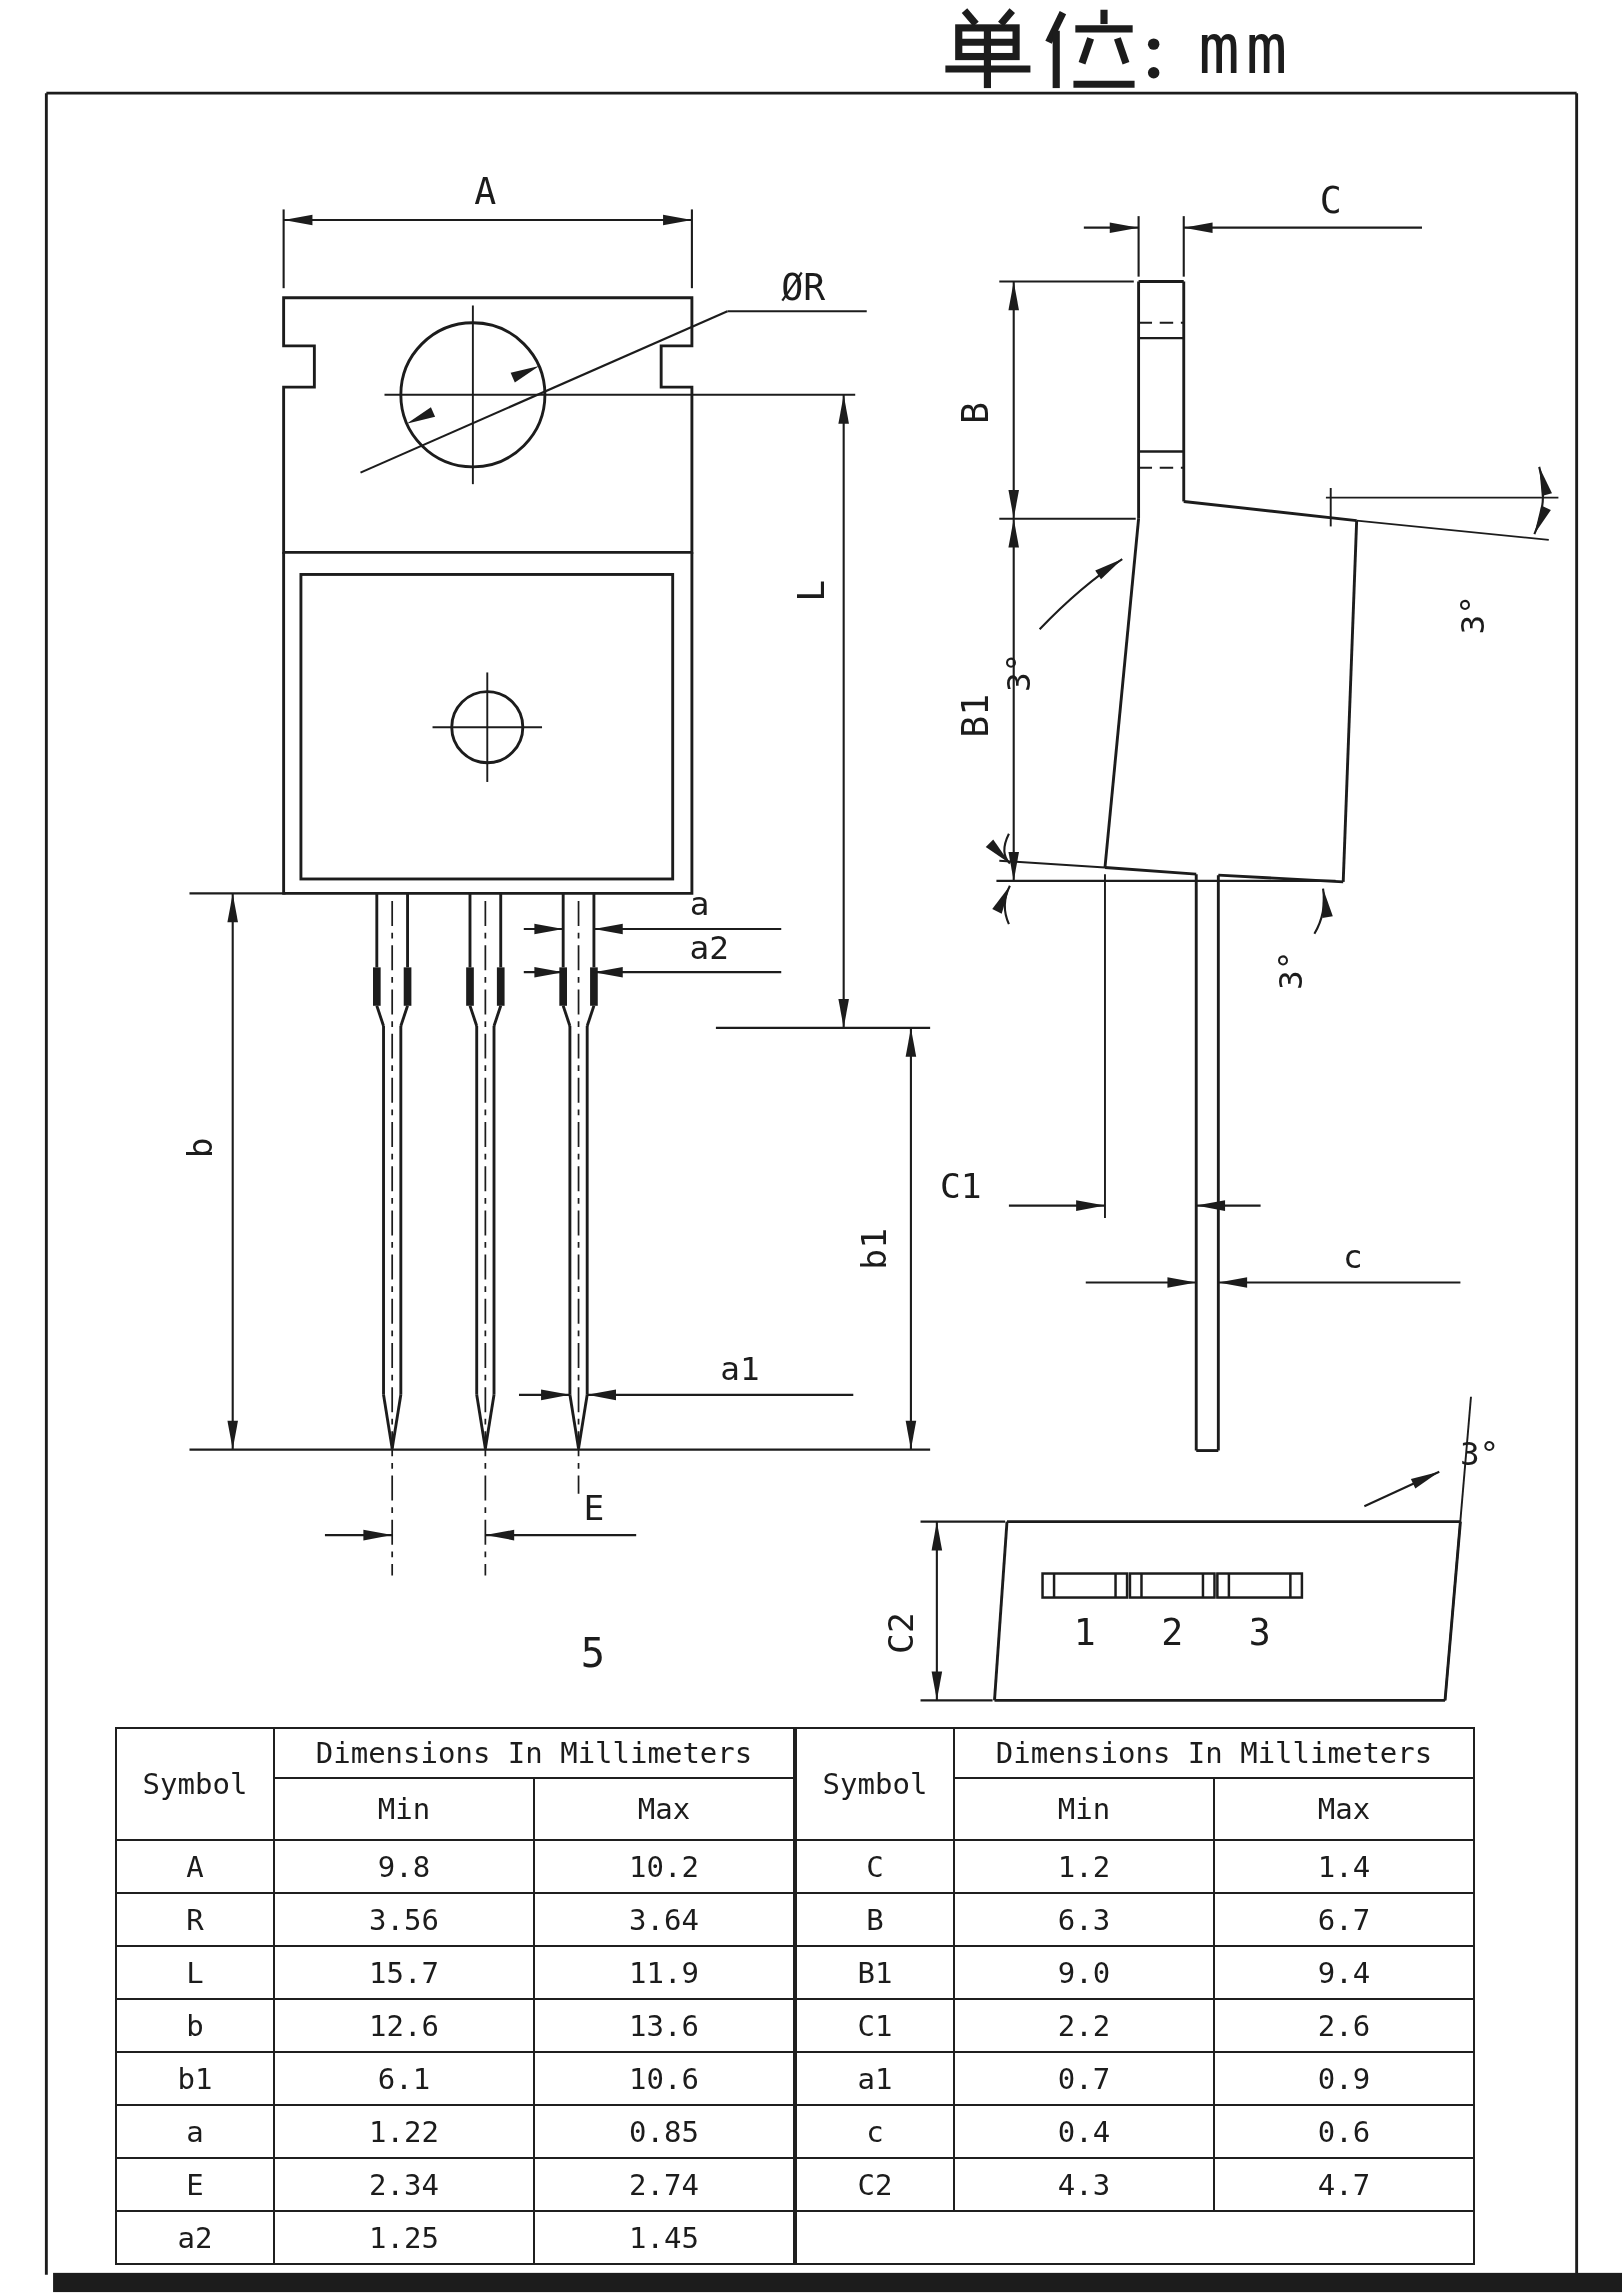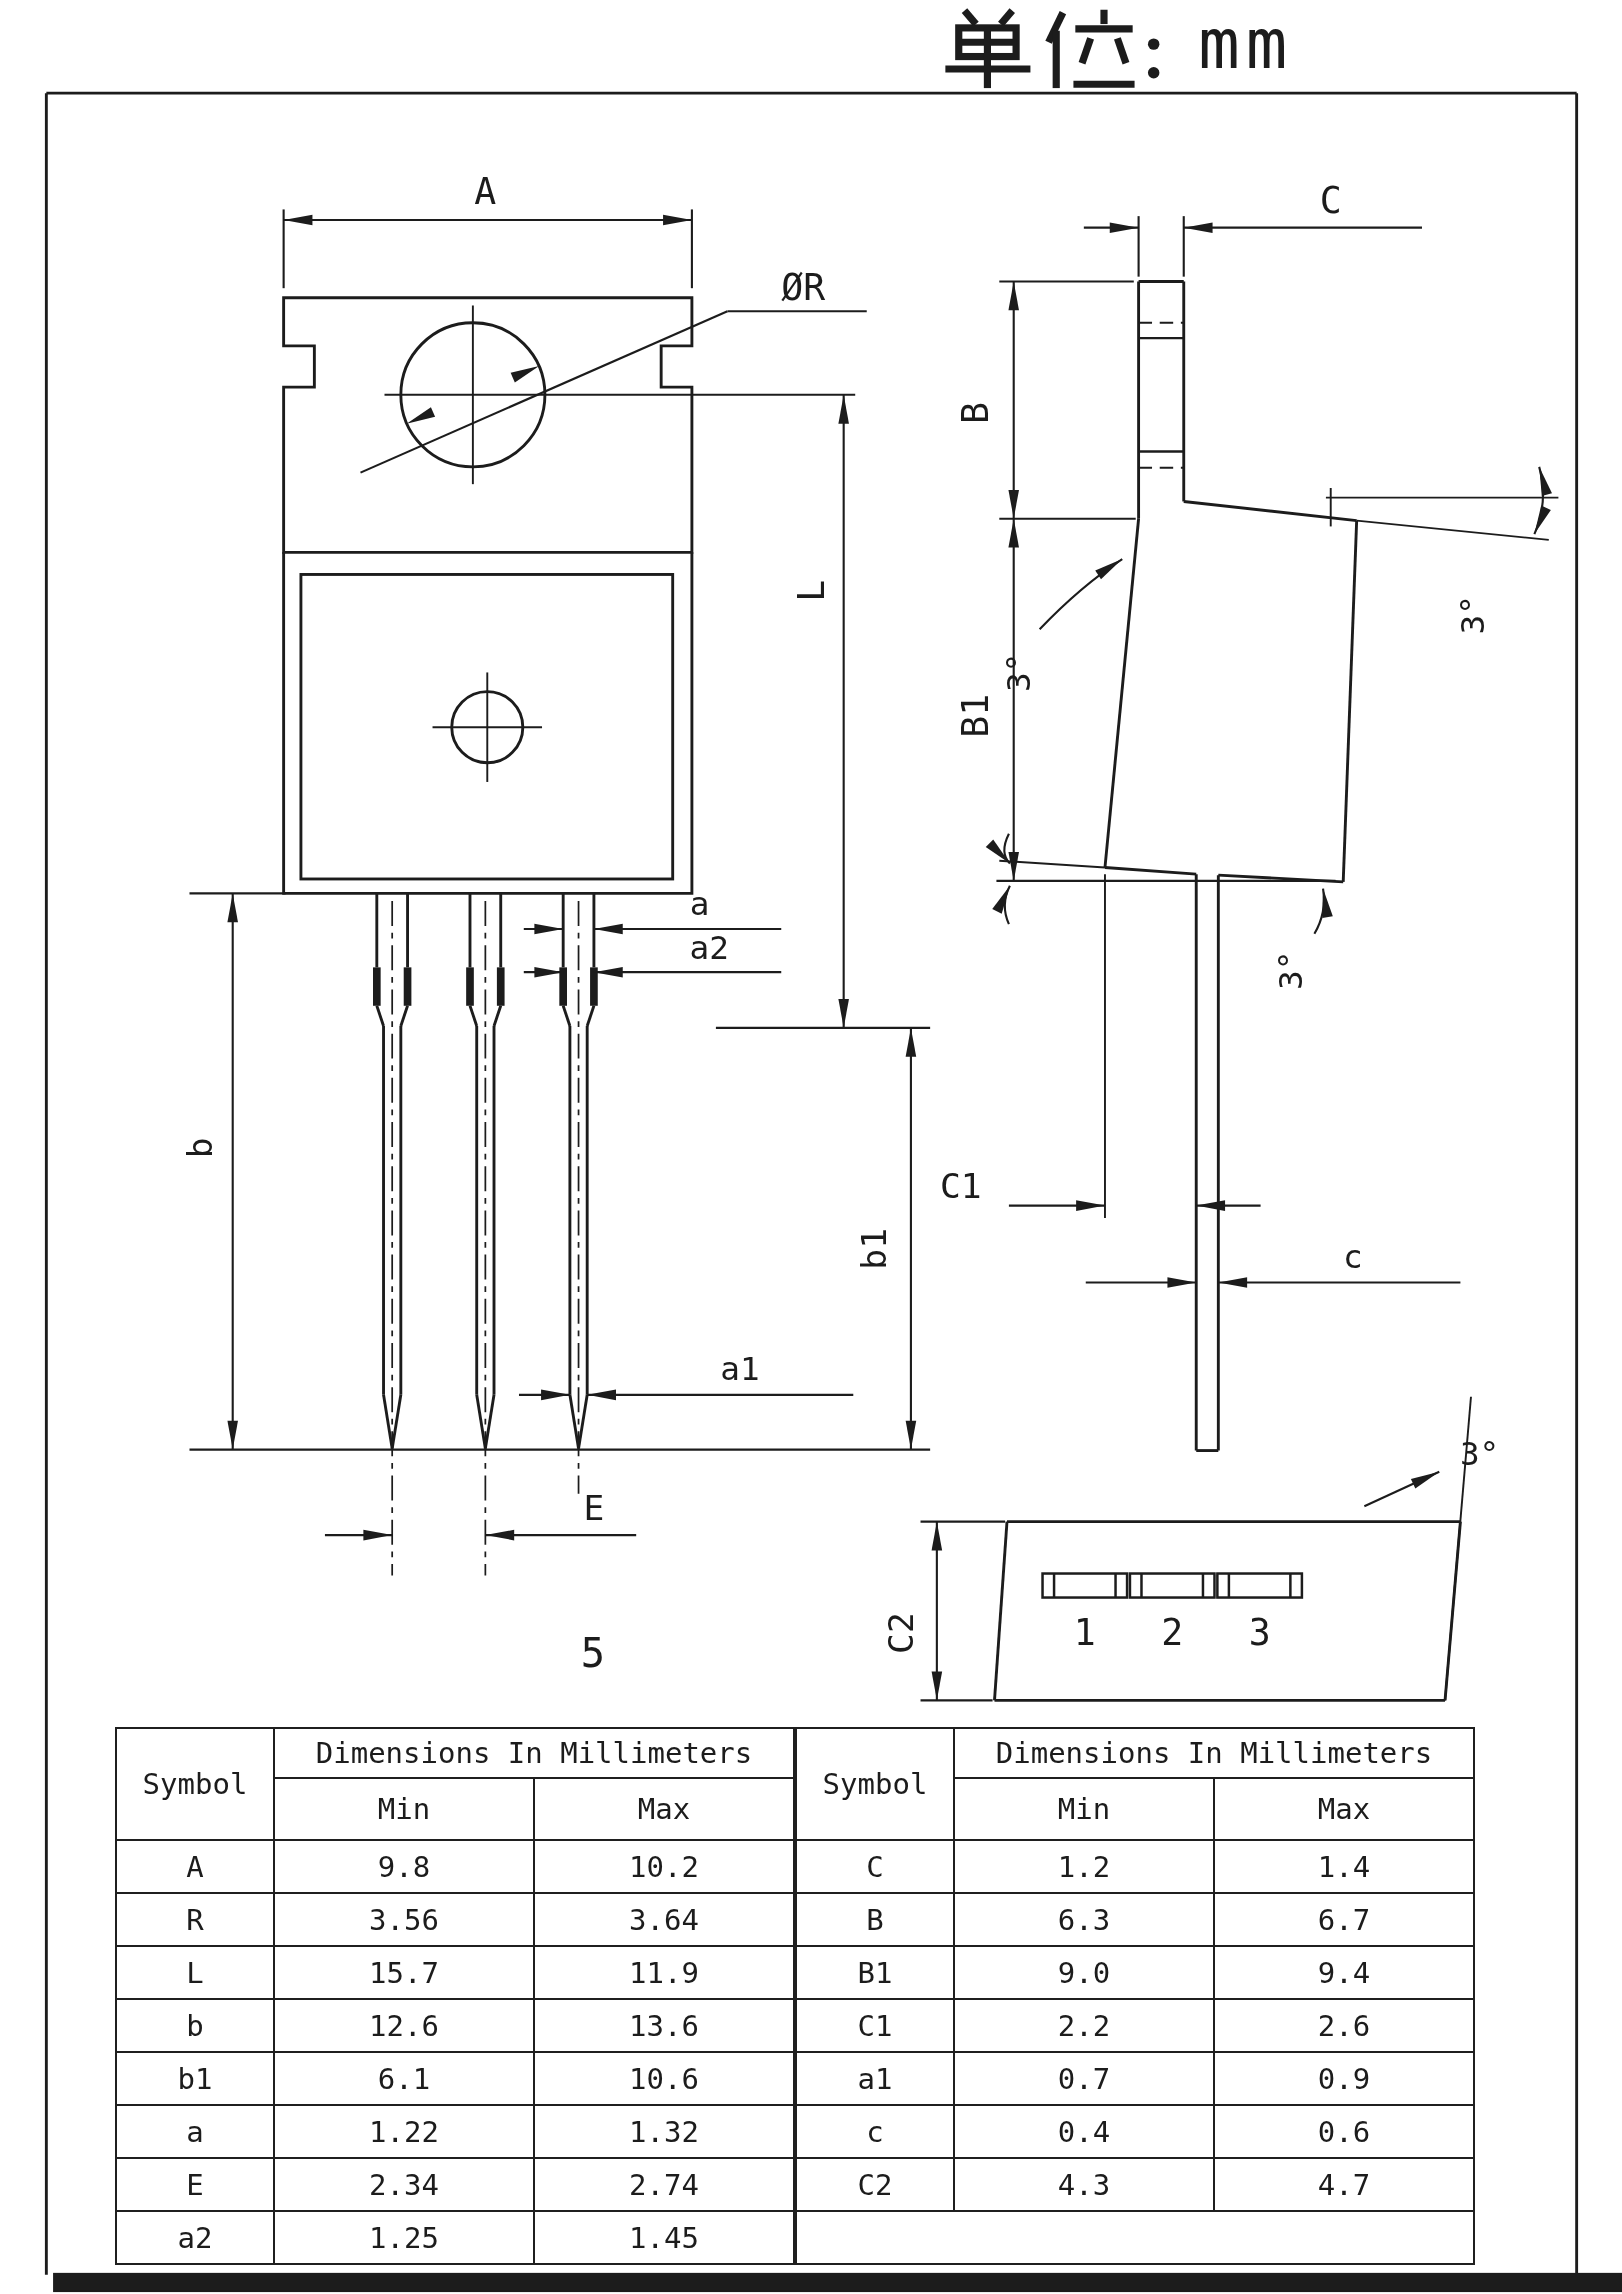--- a/index.html
+++ b/index.html
@@ -1,21 +1,21 @@
 <!DOCTYPE html>
 <html><head>
 <meta charset="utf-8">
 <style>
   html,body{margin:0;padding:0;background:#e8e8e8;}
   .page{position:relative;width:1623px;height:2294px;background:#ffffff;overflow:hidden;
         font-family:"DejaVu Sans Mono", monospace;color:#1c1c1c;}
   .titlebar{position:absolute;left:0;top:0;width:1623px;height:93px;}
   .doc-title{position:absolute;left:96px;top:1.9px;font-size:75px;letter-spacing:9.6px;
              font-family:"DejaVu Sans Mono", monospace;font-weight:normal;}
-  .unit-block{position:absolute;left:941px;top:3.8px;height:86px;display:flex;align-items:flex-start;}
+  .unit-block{position:absolute;left:941px;top:3.8px;height:86px;display:flex;align-items:flex-end;}
   .unit-mm{font-size:69px;line-height:81px;letter-spacing:5.8px;margin-left:17.3px;
            font-family:"DejaVu Sans Mono", monospace;}
   svg.drawing{position:absolute;left:0;top:0;}
   svg text{font-family:"DejaVu Sans Mono", monospace;fill:#1c1c1c;}
   .tables{position:absolute;left:115px;top:1727px;display:flex;}
   table.dim-table{border-collapse:collapse;table-layout:fixed;}
   table.dim-table th,table.dim-table td{border:2.4px solid #1f1f1f;text-align:center;
     font-weight:normal;font-size:29px;font-family:"DejaVu Sans Mono", monospace;padding:0;}
   th.sym{width:156px;font-size:31px;}
   th.dimhdr{width:517px;height:48px;font-size:28px;}
@@ -355,21 +355,21 @@
 
           <tr class="drow">
             <td>b1</td>
             <td class="c-min">6.1</td>
             <td class="c-max">10.6</td>
           </tr>
 
           <tr class="drow">
             <td>a</td>
             <td class="c-min">1.22</td>
-            <td class="c-max">1.32</td>
+            <td class="c-max">0.85</td>
           </tr>
 
           <tr class="drow">
             <td>E</td>
             <td class="c-min">2.34</td>
             <td class="c-max">2.74</td>
           </tr>
 
           <tr class="drow">
             <td>a2</td>

